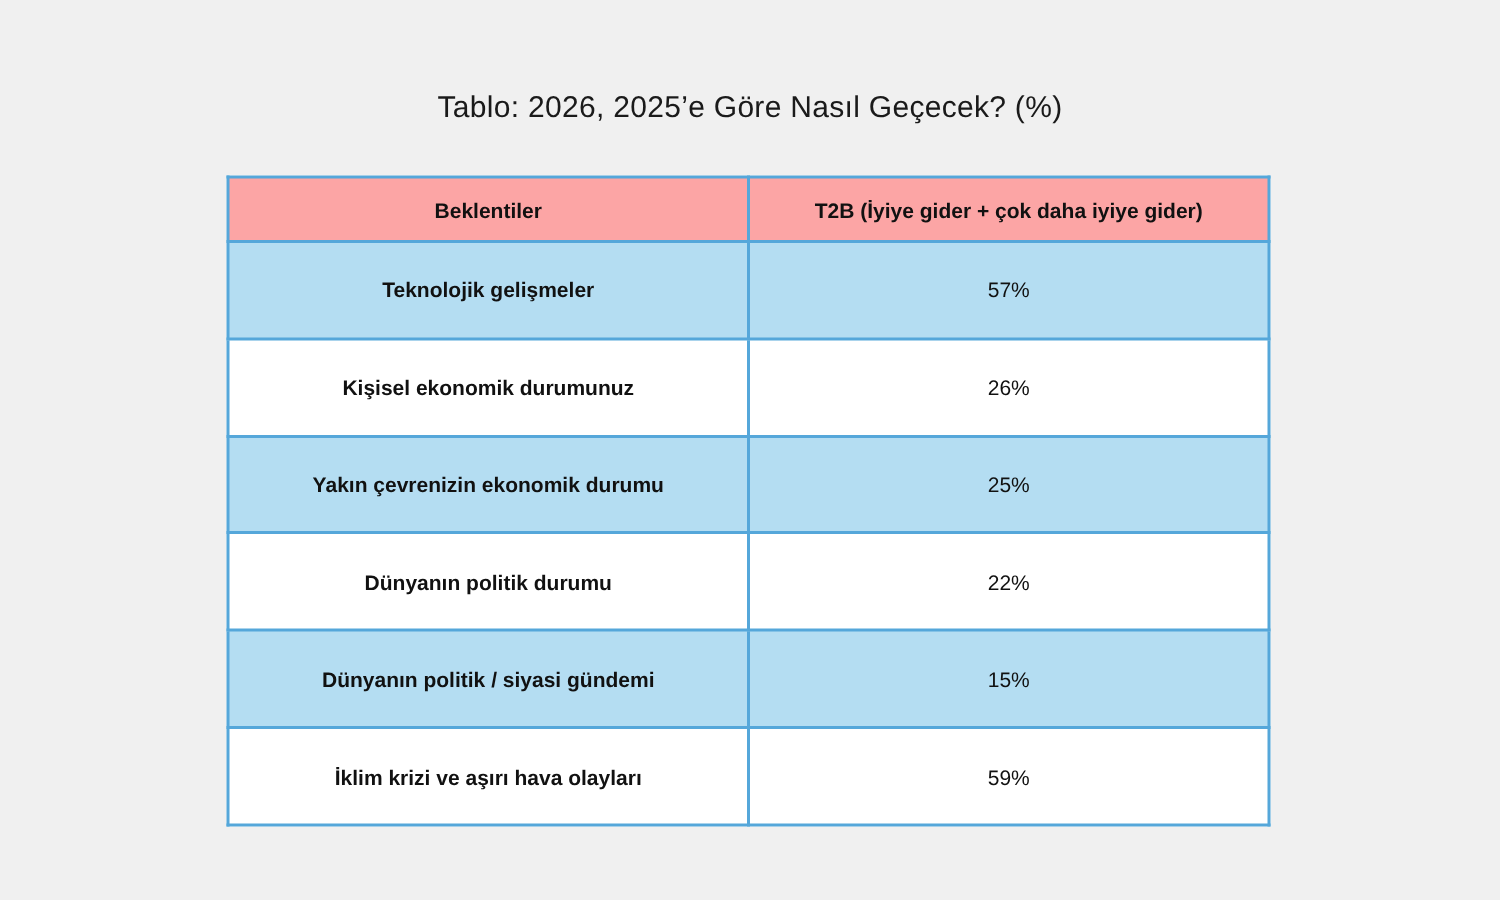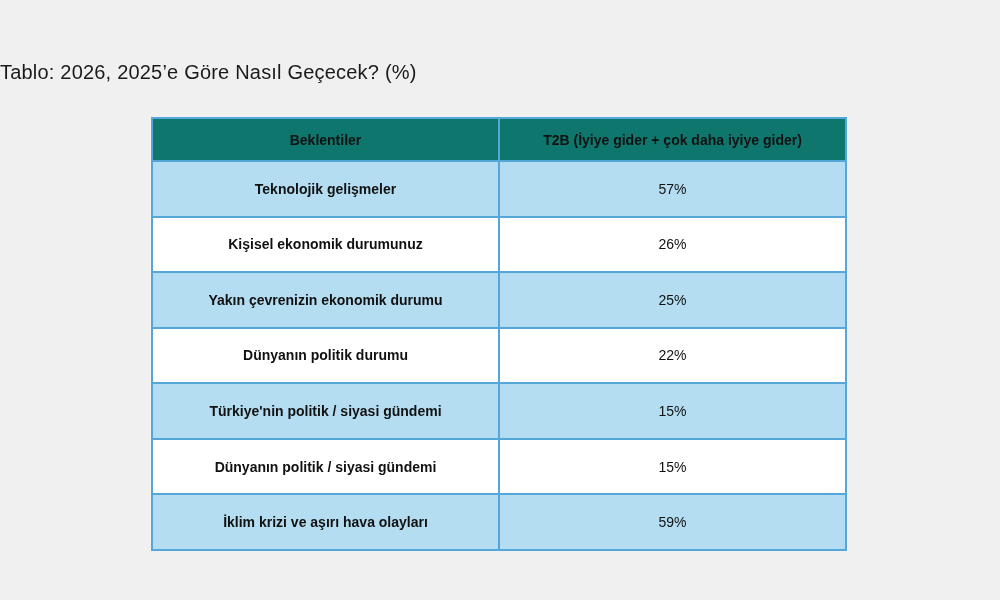--- a/index.html
+++ b/index.html
@@ -8,21 +8,21 @@
     background: #f0f0f0;
     font-family: "Liberation Sans", sans-serif;
     position: relative;
     overflow: hidden;
   }
   .title {
     position: absolute;
     top: 61px;
     left: 0;
     width: 1000px;
-    text-align: left;
+    text-align: center;
     font-size: 20px;
     font-weight: 400;
     color: #1a1a1a;
     letter-spacing: 0.2px;
   }
   table.survey {
     position: absolute;
     left: 151px;
     top: 117px;
     width: 696px;
@@ -33,21 +33,21 @@
   }
   table.survey th, table.survey td {
     border: 2px solid #55a7da;
     text-align: center;
     vertical-align: middle;
     font-size: 14px;
     color: #111111;
     padding: 2px 8px;
     height: 43px;
   }
-  table.survey th { font-weight: 700; background: #0f766e; }
+  table.survey th { font-weight: 700; background: #fca5a5; }
   td.label-cell { font-weight: 700; }
   td.value-cell { font-weight: 400; }
   tbody tr:nth-child(odd) td { background: #b4ddf2; }
   tbody tr:nth-child(even) td { background: #ffffff; }
 </style>
 </head>
 <body>
 
 <div class="title">Tablo: 2026, 2025’e Göre Nasıl Geçecek? (%)</div>
 
@@ -69,24 +69,20 @@
     </tr>
     <tr>
       <td class="label-cell">Yakın çevrenizin ekonomik durumu</td>
       <td class="value-cell">25%</td>
     </tr>
     <tr>
       <td class="label-cell">Dünyanın politik durumu</td>
       <td class="value-cell">22%</td>
     </tr>
     <tr>
-      <td class="label-cell">Türkiye'nin politik / siyasi gündemi</td>
-      <td class="value-cell">15%</td>
-    </tr>
-    <tr>
       <td class="label-cell">Dünyanın politik / siyasi gündemi</td>
       <td class="value-cell">15%</td>
     </tr>
     <tr>
       <td class="label-cell">İklim krizi ve aşırı hava olayları</td>
       <td class="value-cell">59%</td>
     </tr>
   </tbody>
 </table>
 

